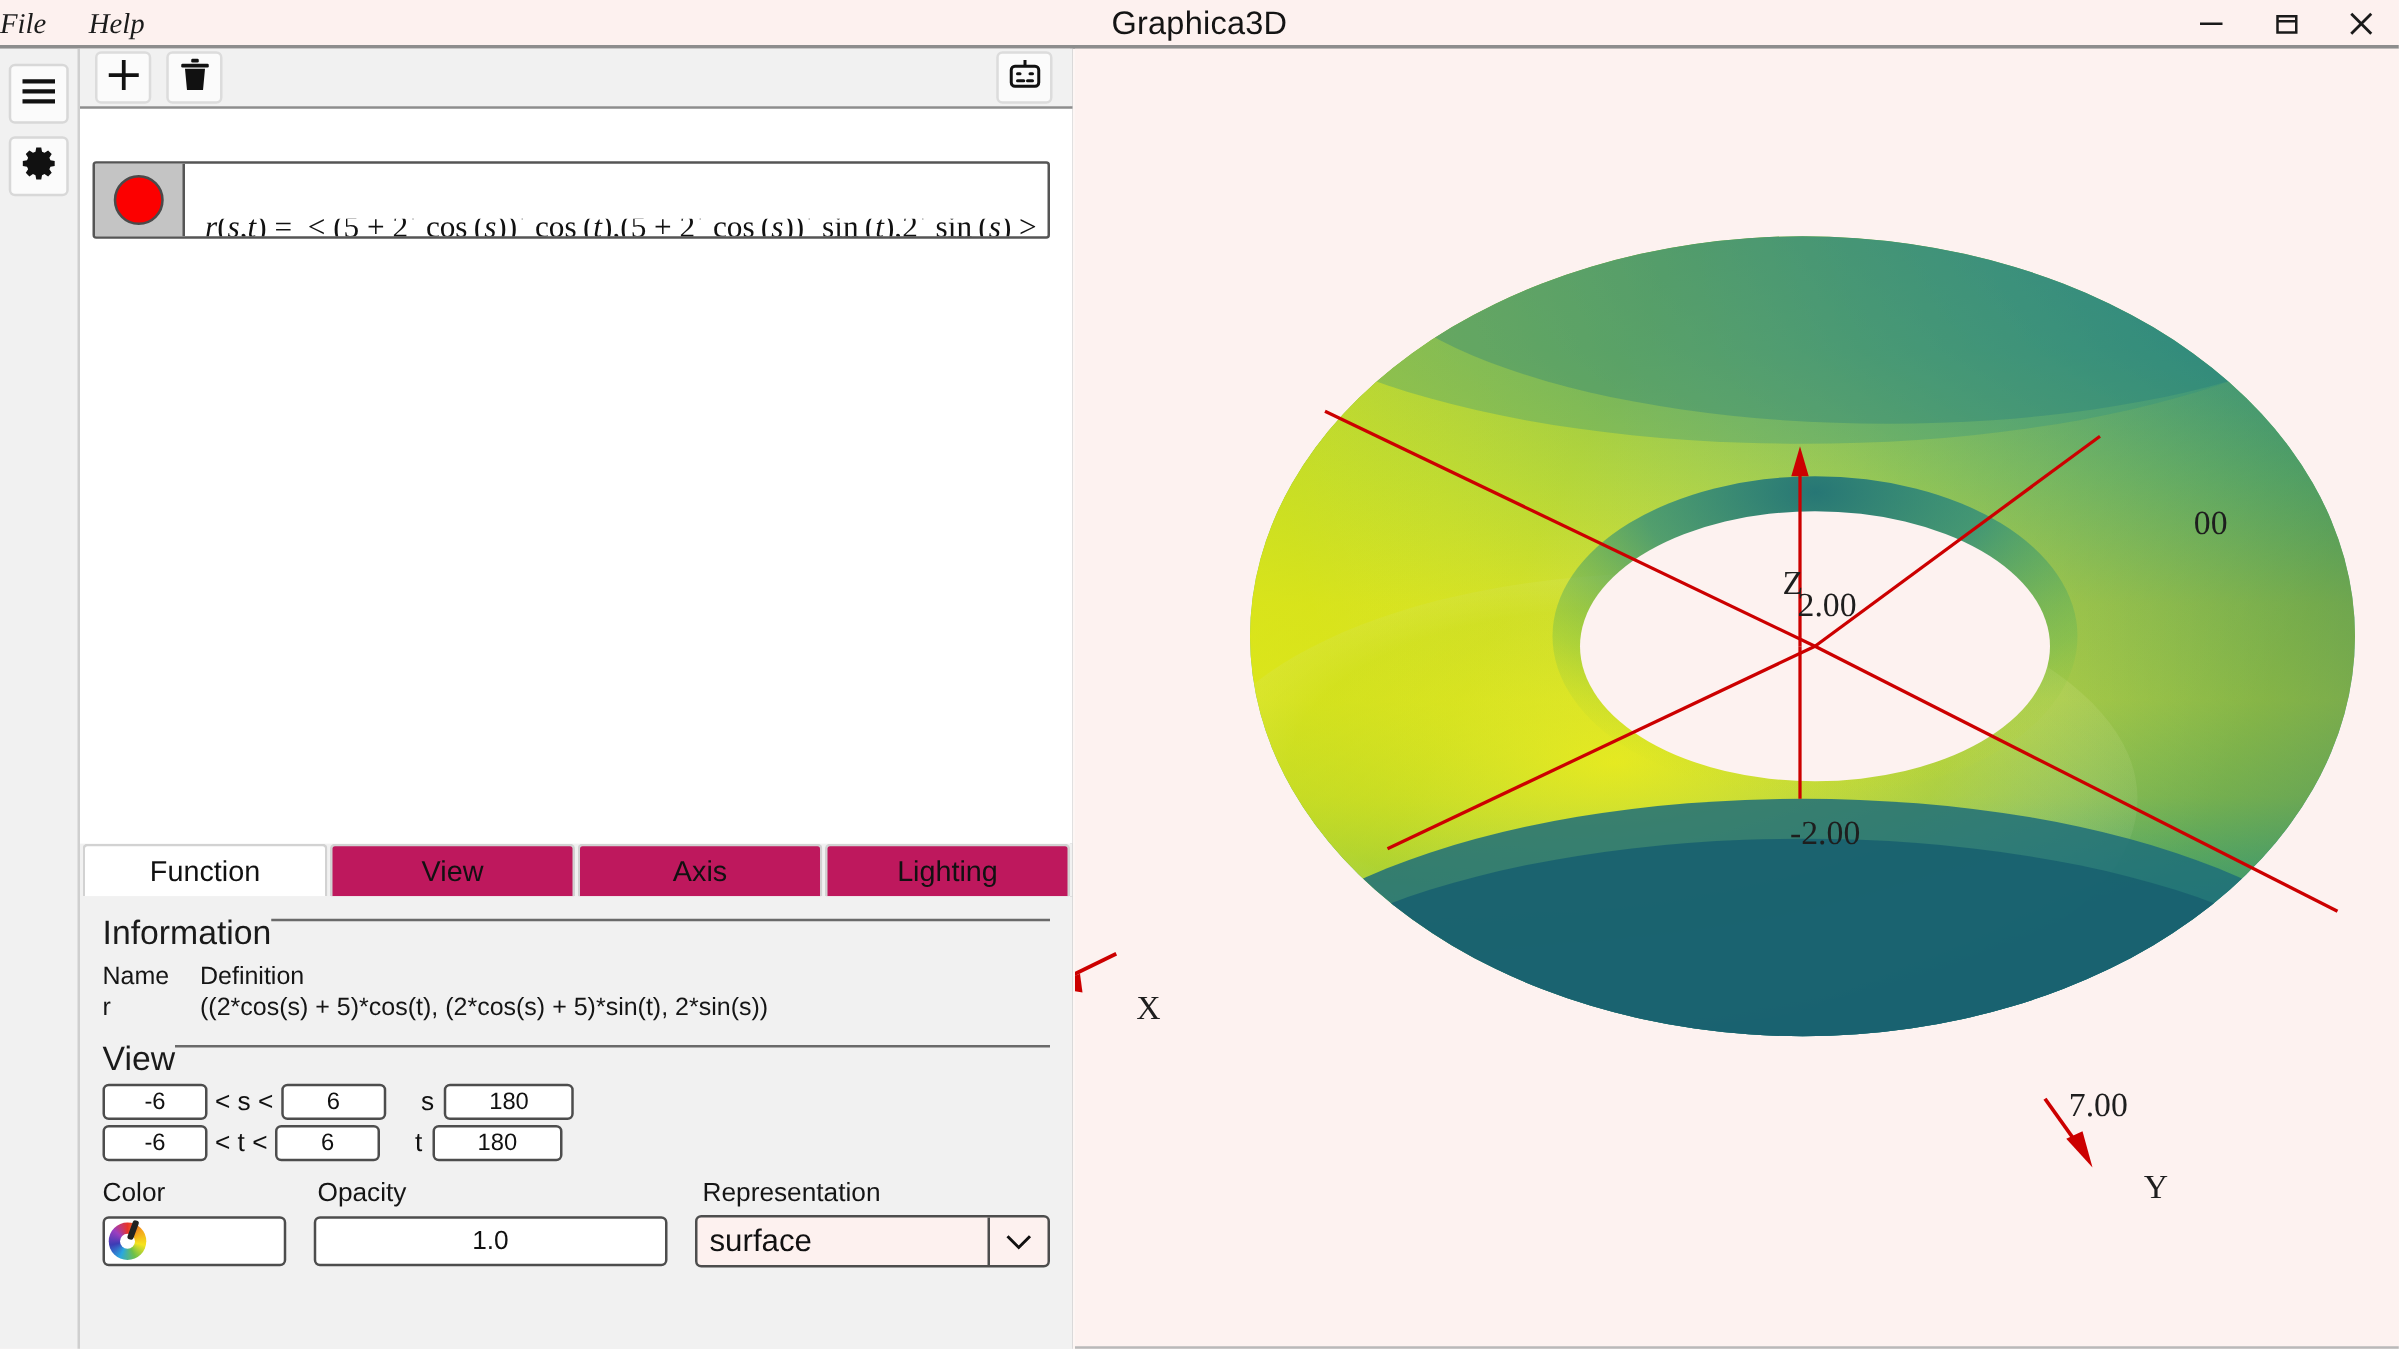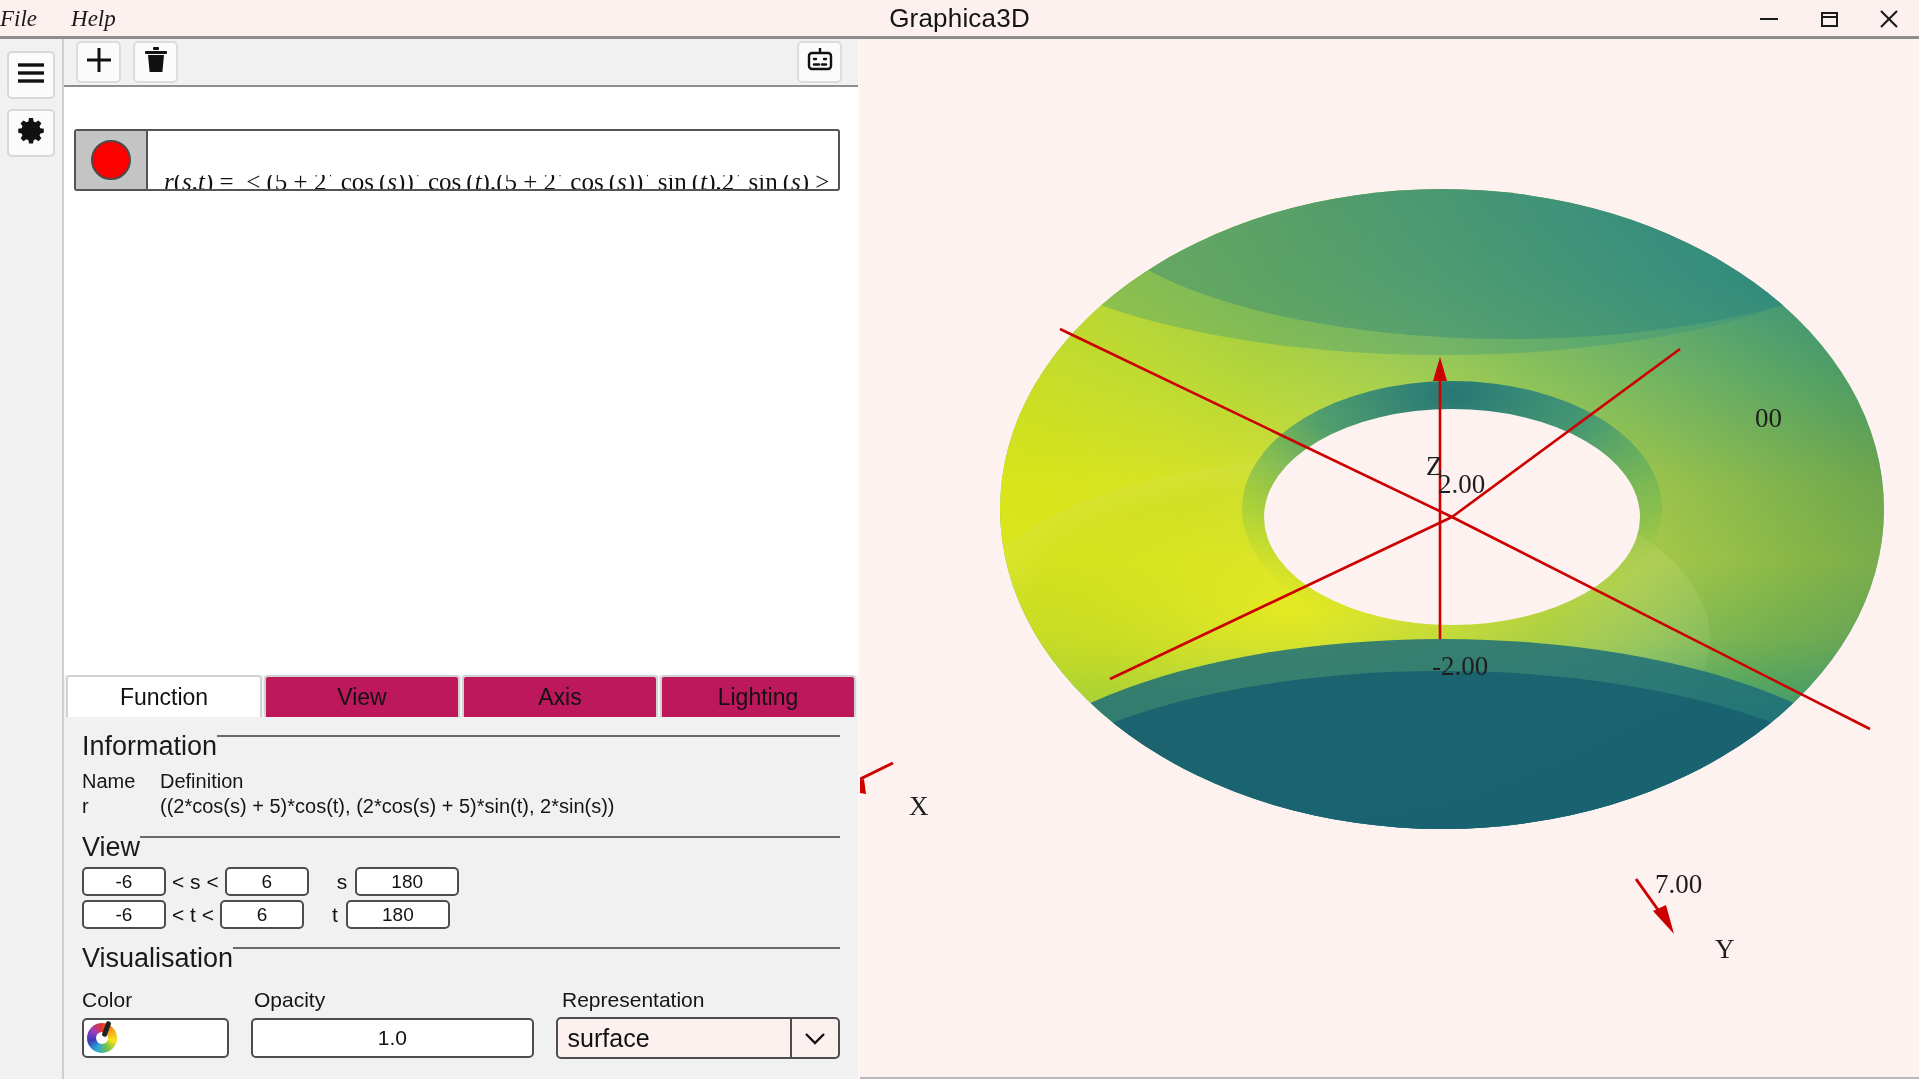--- a/index.html
+++ b/index.html
@@ -349,24 +349,20 @@
     </div>
 
     <div class="range-row">
       <div class="numbox">-6</div>
       <div class="cmp">&lt; t &lt;</div>
       <div class="numbox">6</div>
       <div class="varlbl">t</div>
       <div class="numbox wide">180</div>
     </div>
 
-    <div class="sec-head">
-      <div class="sec-title">Visualisation</div>
-      <div class="sec-line"></div>
-    </div>
 
     <div class="vis-labels">
       <div class="l1">Color</div>
       <div class="l2">Opacity</div>
       <div>Representation</div>
     </div>
 
     <div class="vis-row">
       <div class="color-box">
         <div class="wheel"></div>

